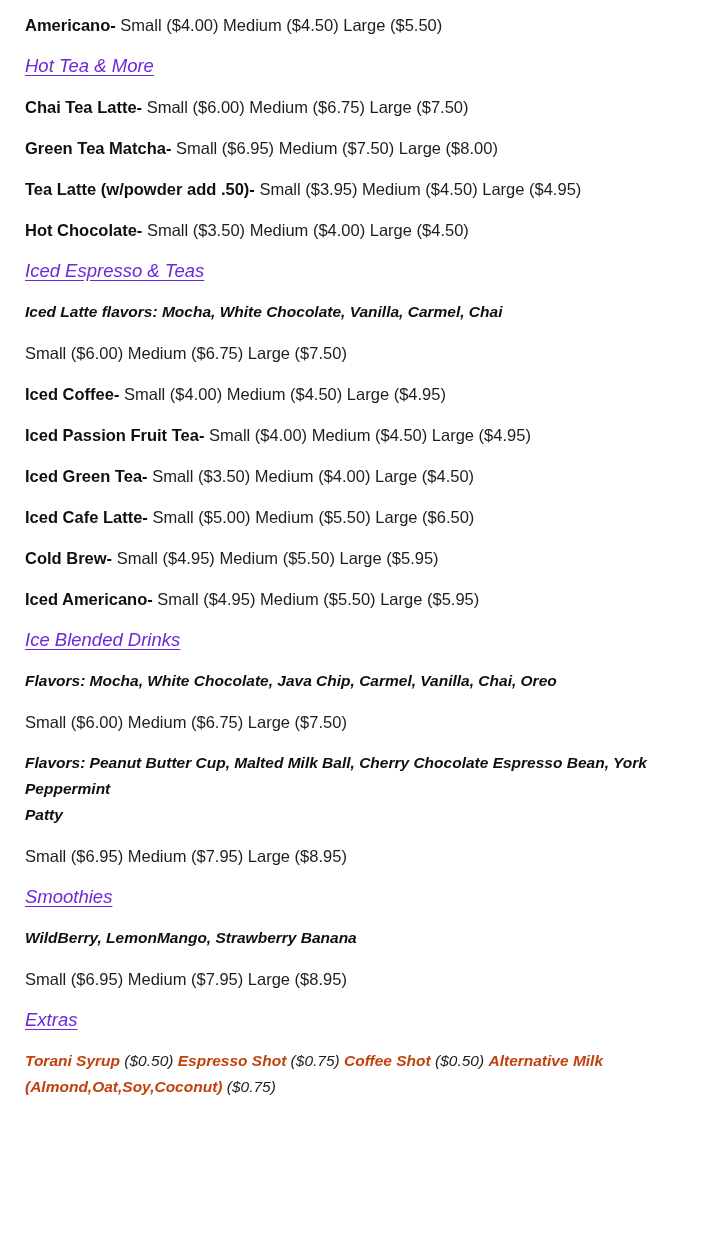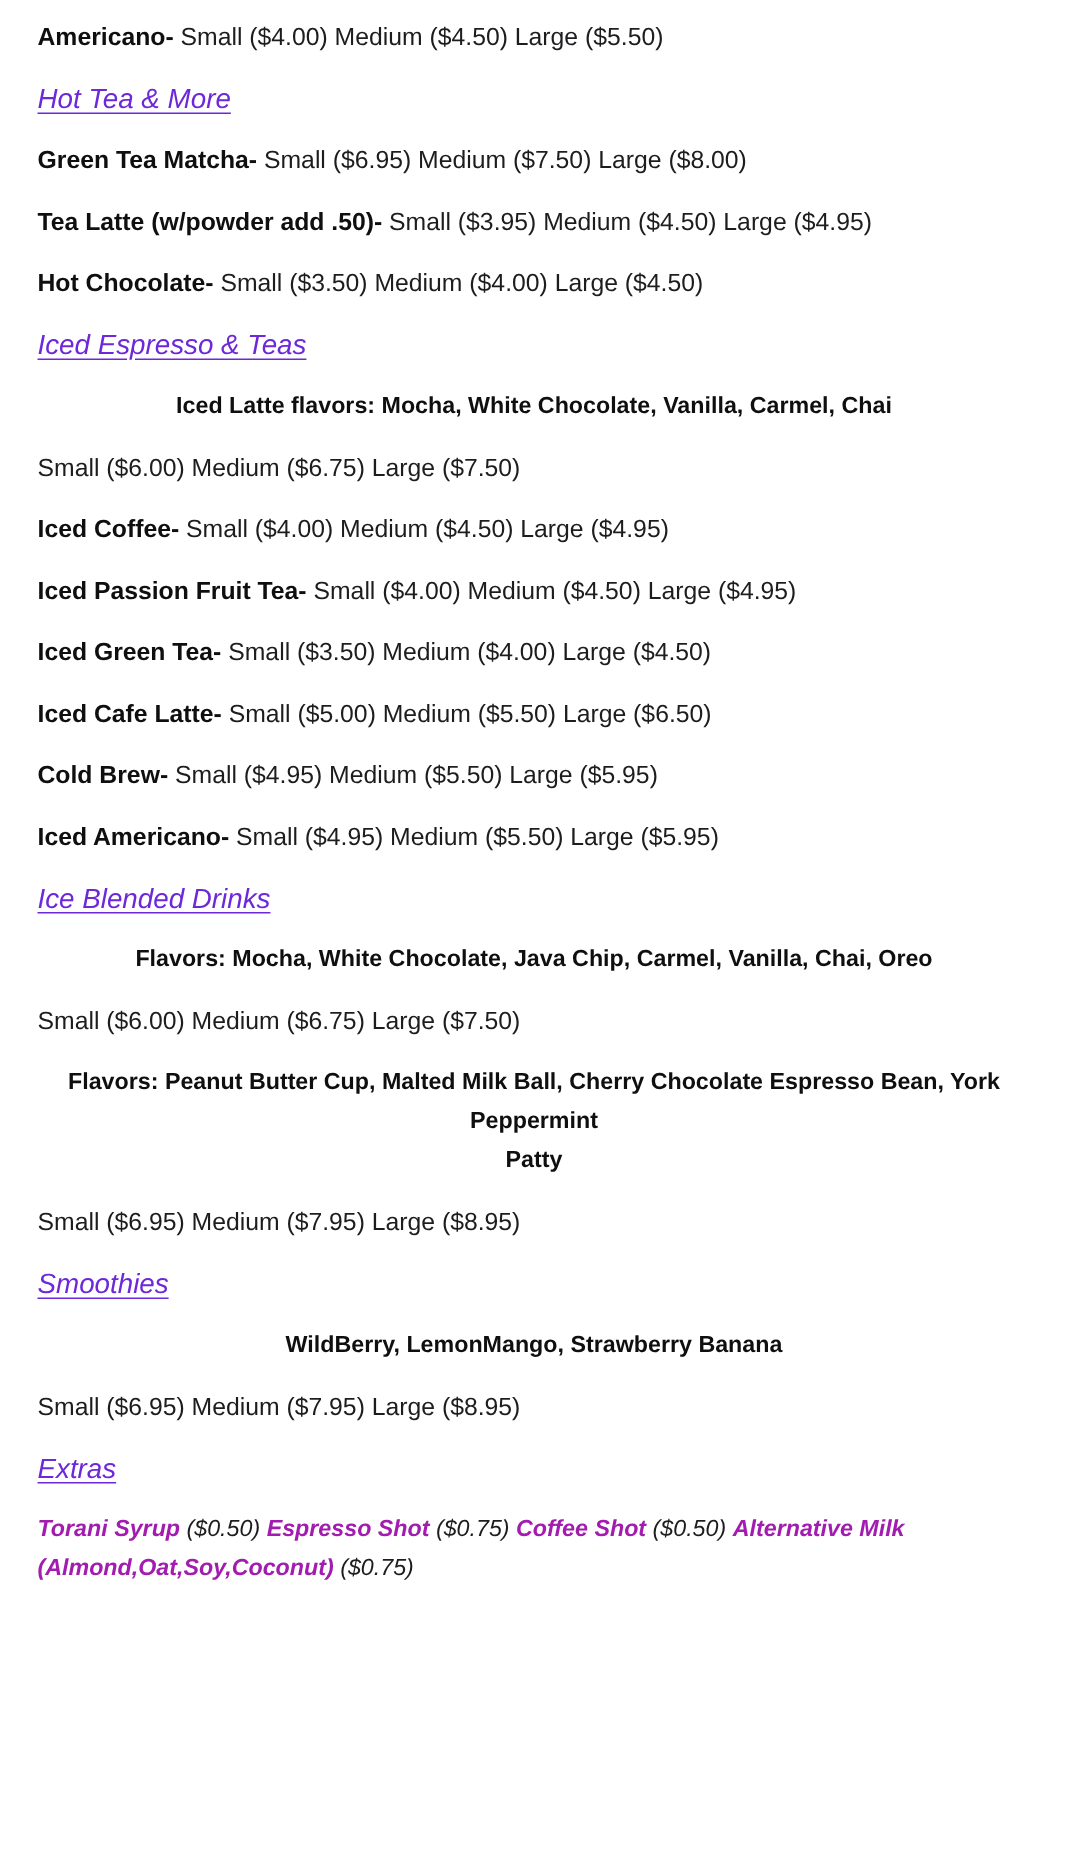--- a/index.html
+++ b/index.html
@@ -34,45 +34,46 @@
   }
   h2.line.heading {
     font-size: 18.5px;
     font-style: italic;
     font-weight: 400;
     text-decoration: underline;
     text-underline-offset: 3px;
     color: #6d28d9;
   }
   .line.flavors {
+    font-style: italic;
     font-weight: 700;
     font-size: 15.5px;
     color: #141416;
-    text-align: center;
   }
   .line.extras {
     font-style: italic;
     font-size: 15.5px;
     color: #1d1d1f;
   }
   .line.extras .seg.bold {
     font-weight: 700;
-    color: #a21caf;
+    color: #c2410c;
   }
   .line.plain {
     font-size: 16.5px;
   }
 </style>
 </head>
 <body>
 
 <div class="menu">
   <div>
       <p class="line item"><span class="seg bold">Americano-</span><span class="seg"> Small ($4.00) Medium ($4.50) Large ($5.50)</span></p>
       <h2 class="line heading"><span class="seg">Hot Tea &amp; More</span></h2>
+      <p class="line item"><span class="seg bold">Chai Tea Latte-</span><span class="seg"> Small ($6.00) Medium ($6.75) Large ($7.50)</span></p>
       <p class="line item"><span class="seg bold">Green Tea Matcha-</span><span class="seg"> Small ($6.95) Medium ($7.50) Large ($8.00)</span></p>
       <p class="line item"><span class="seg bold">Tea Latte (w/powder add .50)-</span><span class="seg"> Small ($3.95) Medium ($4.50) Large ($4.95)</span></p>
       <p class="line item"><span class="seg bold">Hot Chocolate-</span><span class="seg"> Small ($3.50) Medium ($4.00) Large ($4.50)</span></p>
       <h2 class="line heading"><span class="seg">Iced Espresso &amp; Teas</span></h2>
       <p class="line flavors"><span class="seg bold">Iced Latte flavors: Mocha, White Chocolate, Vanilla, Carmel, Chai</span></p>
       <p class="line plain"><span class="seg">Small ($6.00) Medium ($6.75) Large ($7.50)</span></p>
       <p class="line item"><span class="seg bold">Iced Coffee-</span><span class="seg"> Small ($4.00) Medium ($4.50) Large ($4.95)</span></p>
       <p class="line item"><span class="seg bold">Iced Passion Fruit Tea-</span><span class="seg"> Small ($4.00) Medium ($4.50) Large ($4.95)</span></p>
       <p class="line item"><span class="seg bold">Iced Green Tea-</span><span class="seg"> Small ($3.50) Medium ($4.00) Large ($4.50)</span></p>
       <p class="line item"><span class="seg bold">Iced Cafe Latte-</span><span class="seg"> Small ($5.00) Medium ($5.50) Large ($6.50)</span></p>

